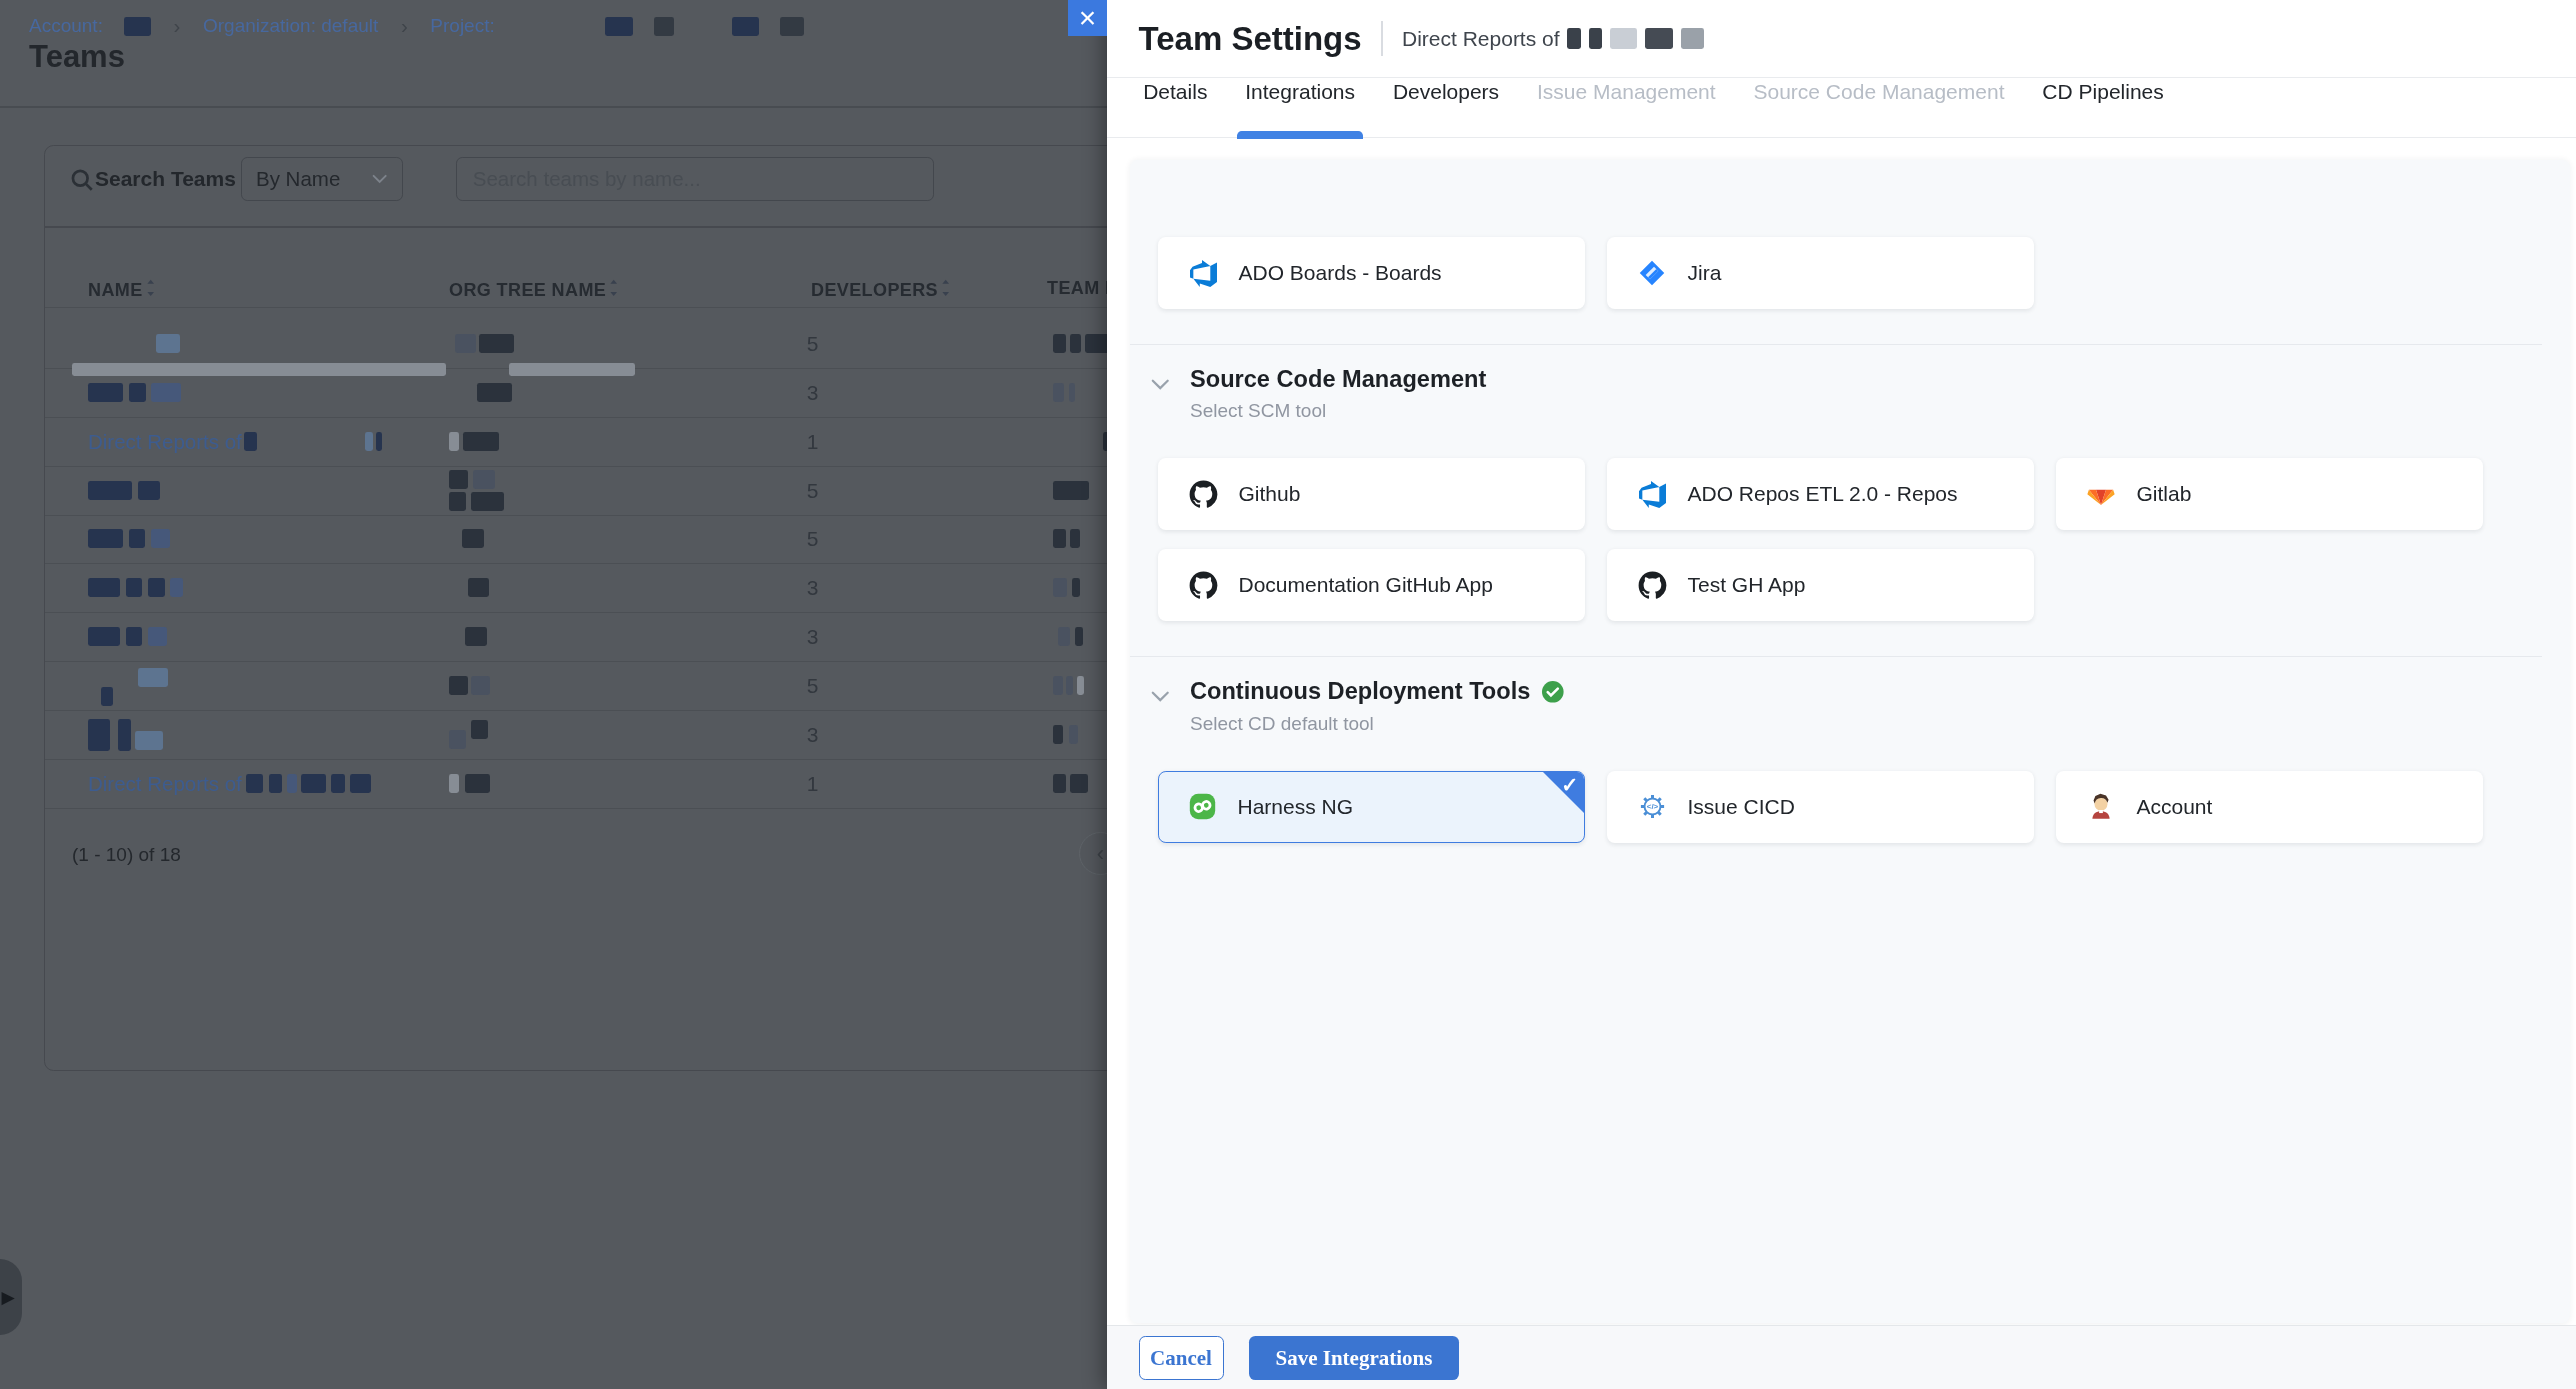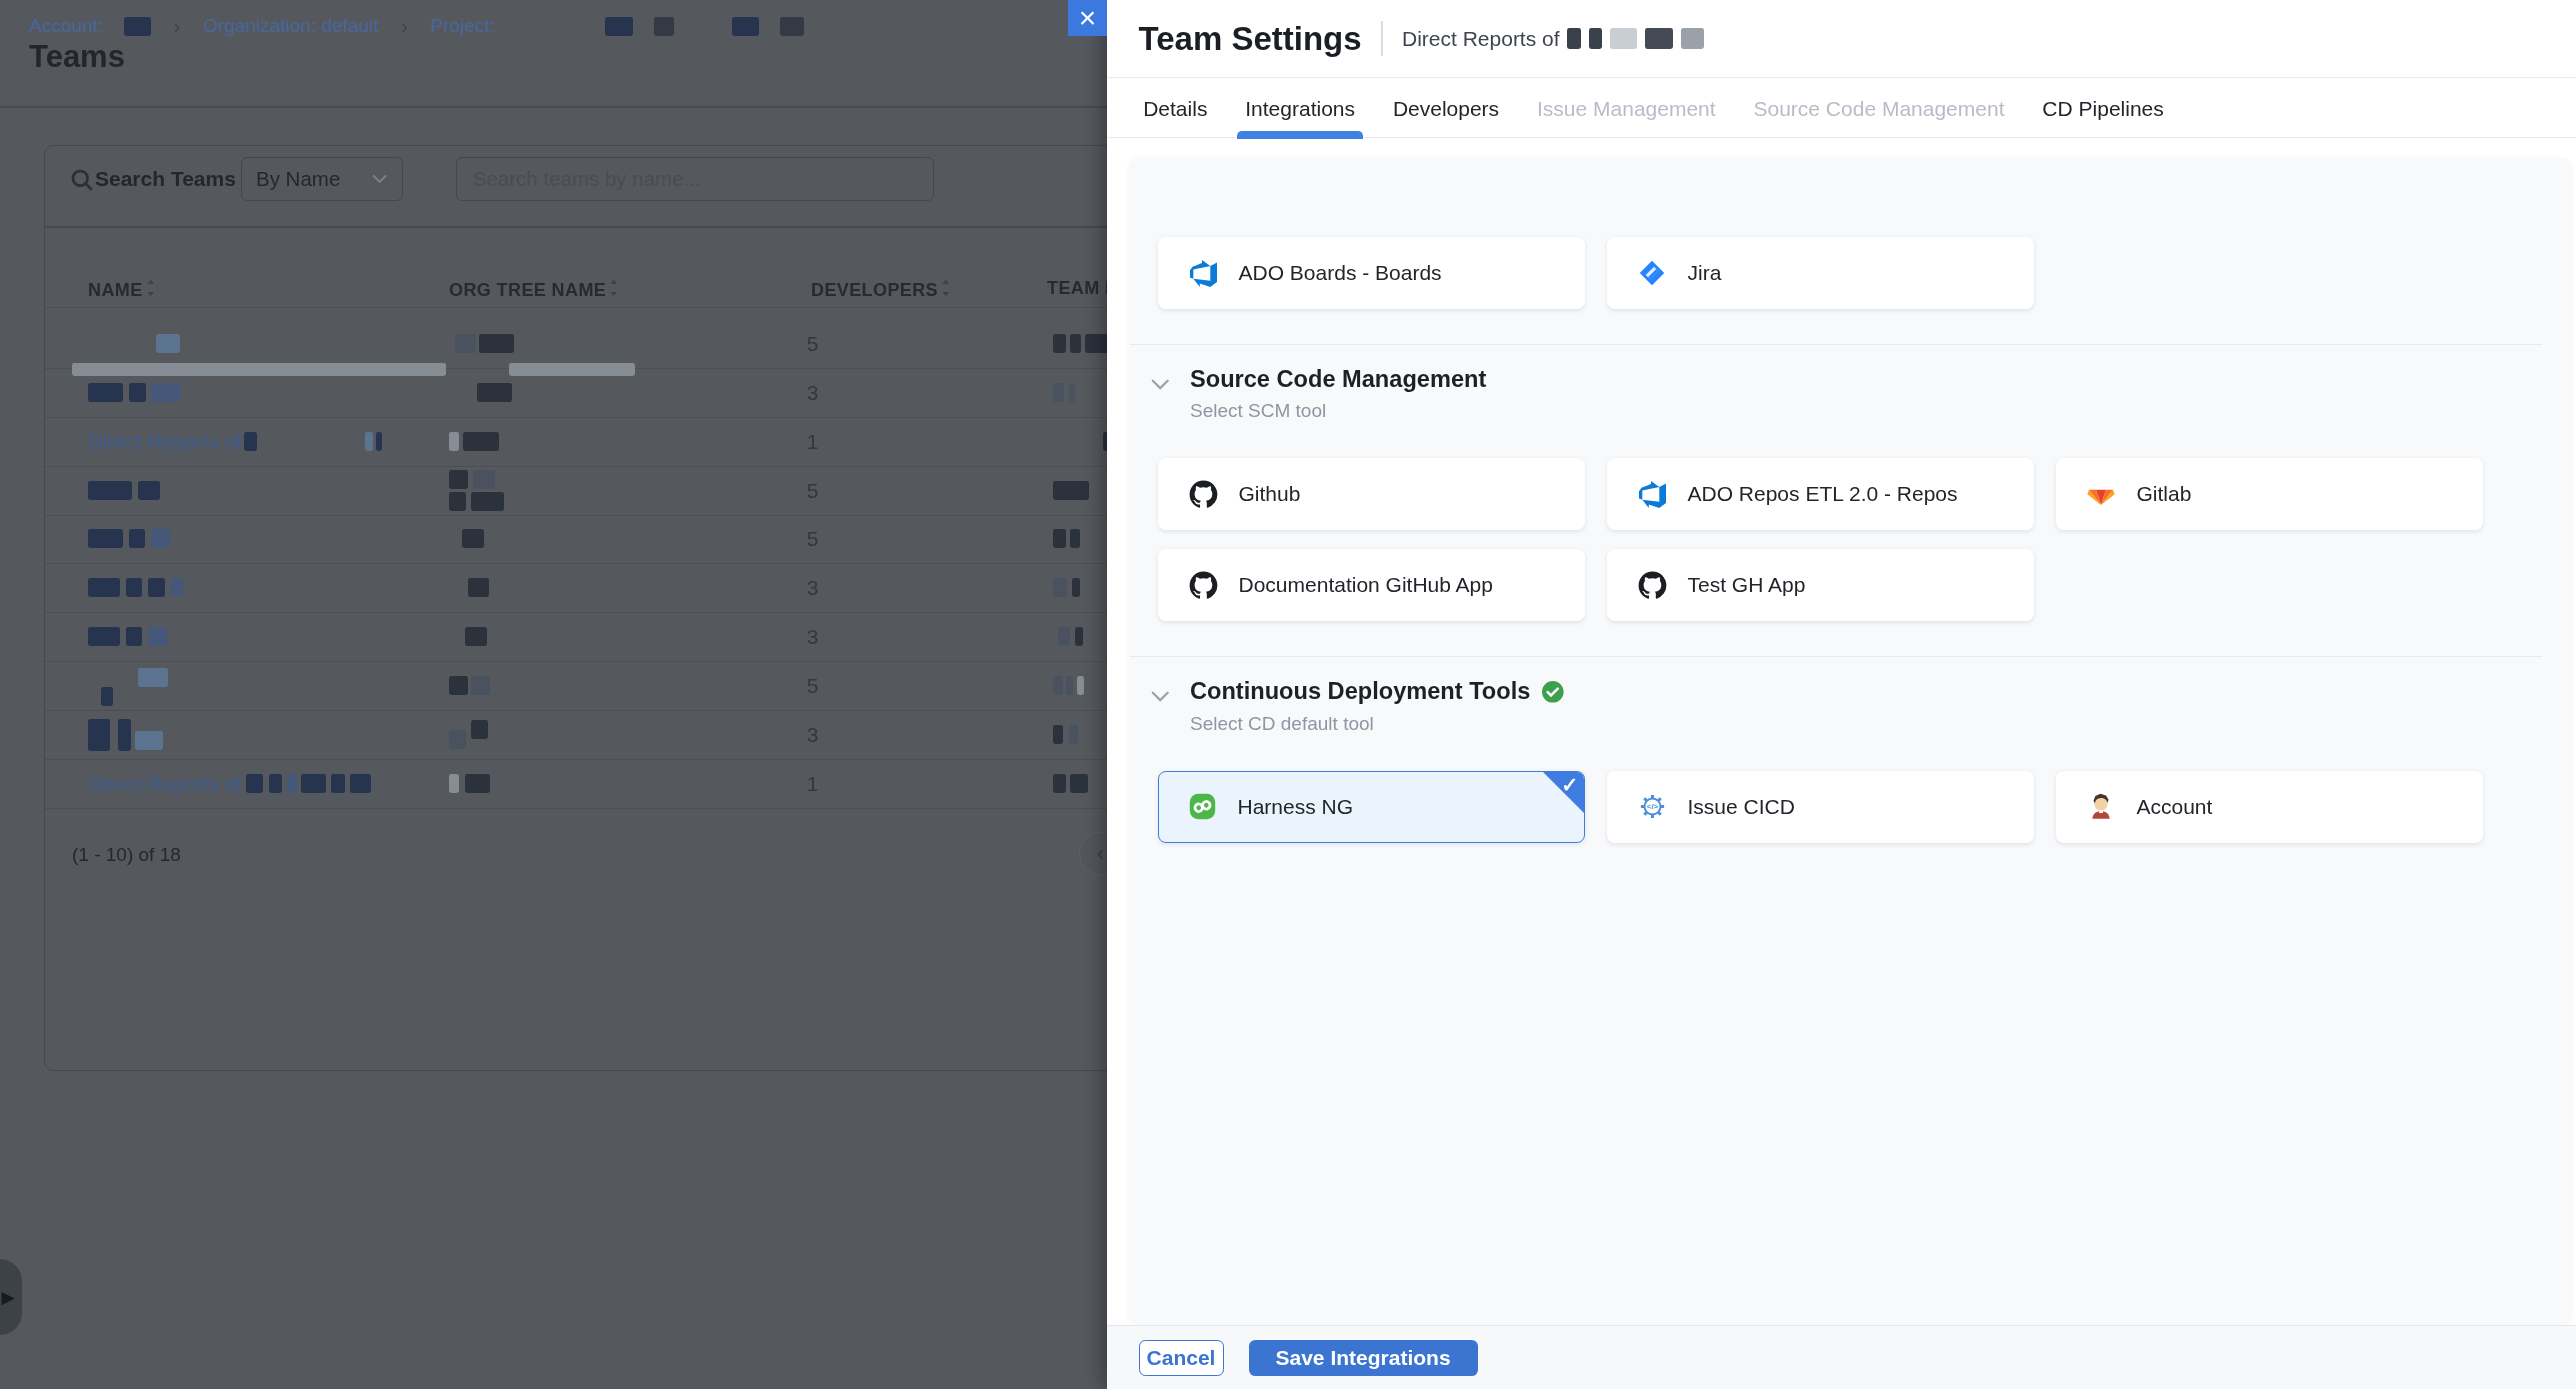--- a/index.html
+++ b/index.html
@@ -63,21 +63,21 @@
   .close-btn{position:absolute;left:-39px;top:0;width:39px;height:36px;background:#3b79df;color:#fff;
              display:flex;align-items:center;justify-content:center;font-size:30px;line-height:1;border:none;cursor:pointer;}
   .drawer-header{position:absolute;left:0;top:0;right:0;height:78px;border-bottom:1.6px solid #e9ebee;
                  display:flex;align-items:center;padding-left:31.5px;background:#fff;}
   .drawer-title{font-size:33px;font-weight:bold;color:#1b1f24;}
   .title-div{width:2.4px;height:35px;background:#d9dce1;margin:0 19px;}
   .drawer-sub{display:flex;align-items:center;gap:7.9px;font-size:21px;color:#3f454d;}
   .drawer-sub .bk{height:20.5px;}
   .tabs{position:absolute;left:0;top:80px;right:0;height:58px;border-bottom:1.6px solid #e9ebee;
         display:flex;align-items:stretch;gap:31.5px;padding-left:33px;background:#fff;}
-  .tab{position:relative;display:flex;align-items:center;font-size:21px;color:#22262b;cursor:pointer;
+  .tab{position:relative;display:flex;font-size:21px;color:#22262b;cursor:pointer;
        padding:0 3.2px;white-space:nowrap;}
   .tab.disabled{color:#b7bdc6;cursor:default;}
   .tab.active .underline{position:absolute;left:-4.7px;right:-4.7px;bottom:-1.6px;height:7.9px;
        background:#4082e4;border-radius:4.7px 4.7px 0 0;}
 
   .drawer-content{position:absolute;left:23px;top:160px;right:6.3px;bottom:67px;background:#f7f9fb;
                   border-radius:7.9px;box-shadow:0 0.8px 6.3px rgba(30,40,55,.07);padding:20.5px 28px 0 0;overflow:hidden;}
   .section{padding:20.5px 0 35px 0;margin-left:0;}
   .section + .section{border-top:1.6px solid #e6e9ed;}
   .sec-head{display:flex;}
@@ -91,22 +91,22 @@
              box-shadow:0 1.6px 4.7px rgba(24,34,48,.09);display:flex;align-items:center;gap:20.5px;
              padding-left:30px;font-size:21px;color:#22262b;cursor:pointer;overflow:hidden;}
   .tool-card.selected{background:#ebf3fc;border:1.6px solid #3f7ce0;padding-left:28px;}
   .ribbon{position:absolute;top:0;right:0;width:0;height:0;
           border-top:41px solid #3f7ce0;border-left:41px solid transparent;}
   .ribbon-check{position:absolute;top:1.6px;right:5.5px;color:#fff;font-size:20.5px;font-weight:bold;}
   .tool-icon{width:30px;height:30px;flex:0 0 30px;display:flex;align-items:center;justify-content:center;}
 
   .drawer-footer{position:absolute;left:0;right:0;bottom:0;height:65px;background:#f7f8fa;
                  border-top:1.6px solid #e4e7ea;display:flex;align-items:center;gap:25px;padding-left:31.5px;}
-  .btn{height:36px;border-radius:6.3px;font-size:21px;font-weight:bold;cursor:pointer;
-       font-family:Liberation Sans, sans-serif;display:flex;align-items:center;justify-content:center;}
+  .btn{height:44px;border-radius:6.3px;font-size:21px;font-weight:bold;cursor:pointer;
+       font-family:Liberation Serif, serif;display:flex;align-items:center;justify-content:center;}
   .btn-cancel{width:85px;background:#fff;border:1.6px solid #3b75d1;color:#3b75d1;}
   .btn-save{padding:0 27px;background:#3b75d1;border:none;color:#fff;}
 </style>
 </head>
 <body>
 
 <div class="screen">
 
   <div class="page">
     <div class="breadcrumb" id="breadcrumb">

